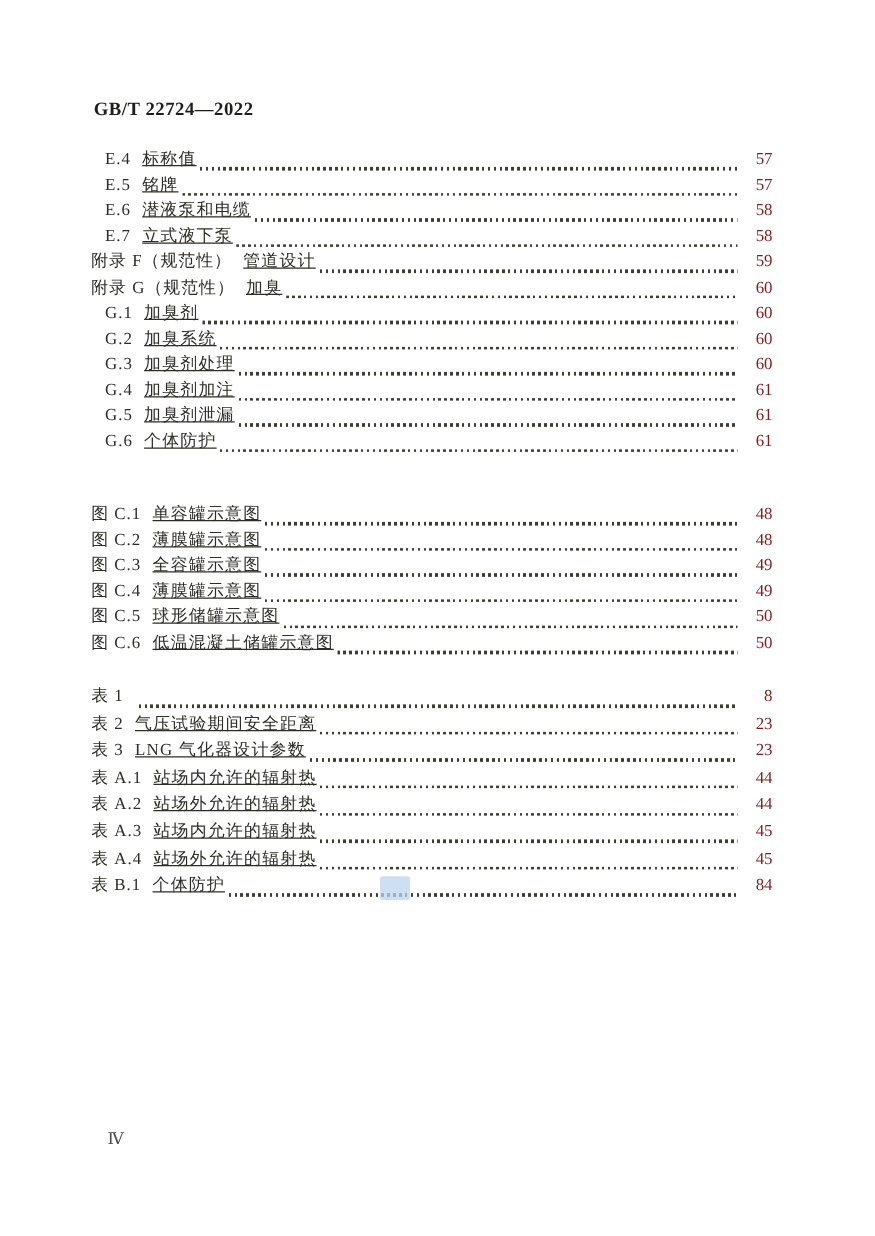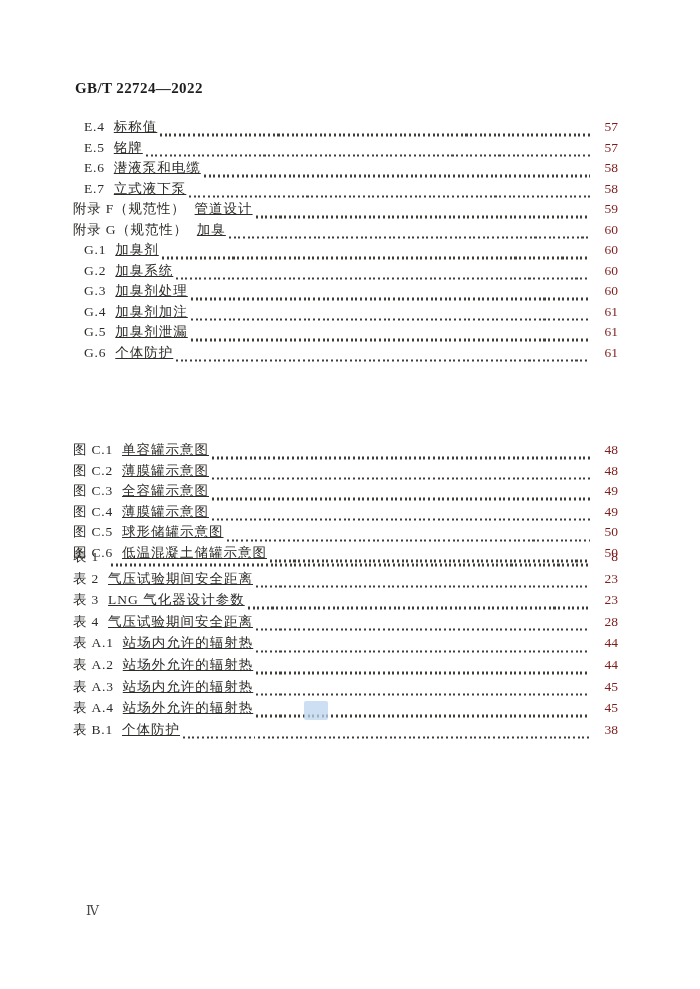--- a/index.html
+++ b/index.html
@@ -21,21 +21,21 @@
     letter-spacing: 0.4px;
     color: #1f1e1c;
     white-space: pre;
   }
   .toc-group {
     position: absolute;
     left: 73px;
     width: 545px;
   }
   .g1 { top: 113px; }
-  .g2 { top: 397px; margin-top: 39px; }
+  .g2 { top: 397px; }
   .g3 { top: 542px; }
   .g1 .toc-row { height: 20.5px; }
   .g2 .toc-row { height: 20.6px; }
   .g3 .toc-row { height: 21.6px; }
   .toc-row {
     display: flex;
     align-items: flex-end;
     font-size: 13.5px;
     line-height: 1;
   }
@@ -237,26 +237,20 @@
     <span class="pagenum">23</span>
   </div>
 
   <div class="toc-row indent-0">
     <span class="label">表 3</span>
     <span class="title">LNG 气化器设计参数</span>
     <span class="dots"></span>
     <span class="pagenum">23</span>
   </div>
 
-  <div class="toc-row indent-0">
-    <span class="label">表 4</span>
-    <span class="title">气压试验期间安全距离</span>
-    <span class="dots"></span>
-    <span class="pagenum">28</span>
-  </div>
 
 
   <div class="toc-row indent-0">
     <span class="label">表 A.1</span>
     <span class="title">站场内允许的辐射热</span>
     <span class="dots"></span>
     <span class="pagenum">44</span>
   </div>
 
   <div class="toc-row indent-0">
@@ -277,20 +271,20 @@
     <span class="label">表 A.4</span>
     <span class="title">站场外允许的辐射热</span>
     <span class="dots"></span>
     <span class="pagenum">45</span>
   </div>
 
   <div class="toc-row indent-0">
     <span class="label">表 B.1</span>
     <span class="title">个体防护</span>
     <span class="dots"></span>
-    <span class="pagenum">38</span>
+    <span class="pagenum">84</span>
   </div>
 </div>
 
   <div class="watermark" style="background: rgb(188, 212, 238);"></div>
 
   <div class="footer">Ⅳ</div>
 </div>
 
 </body></html>

